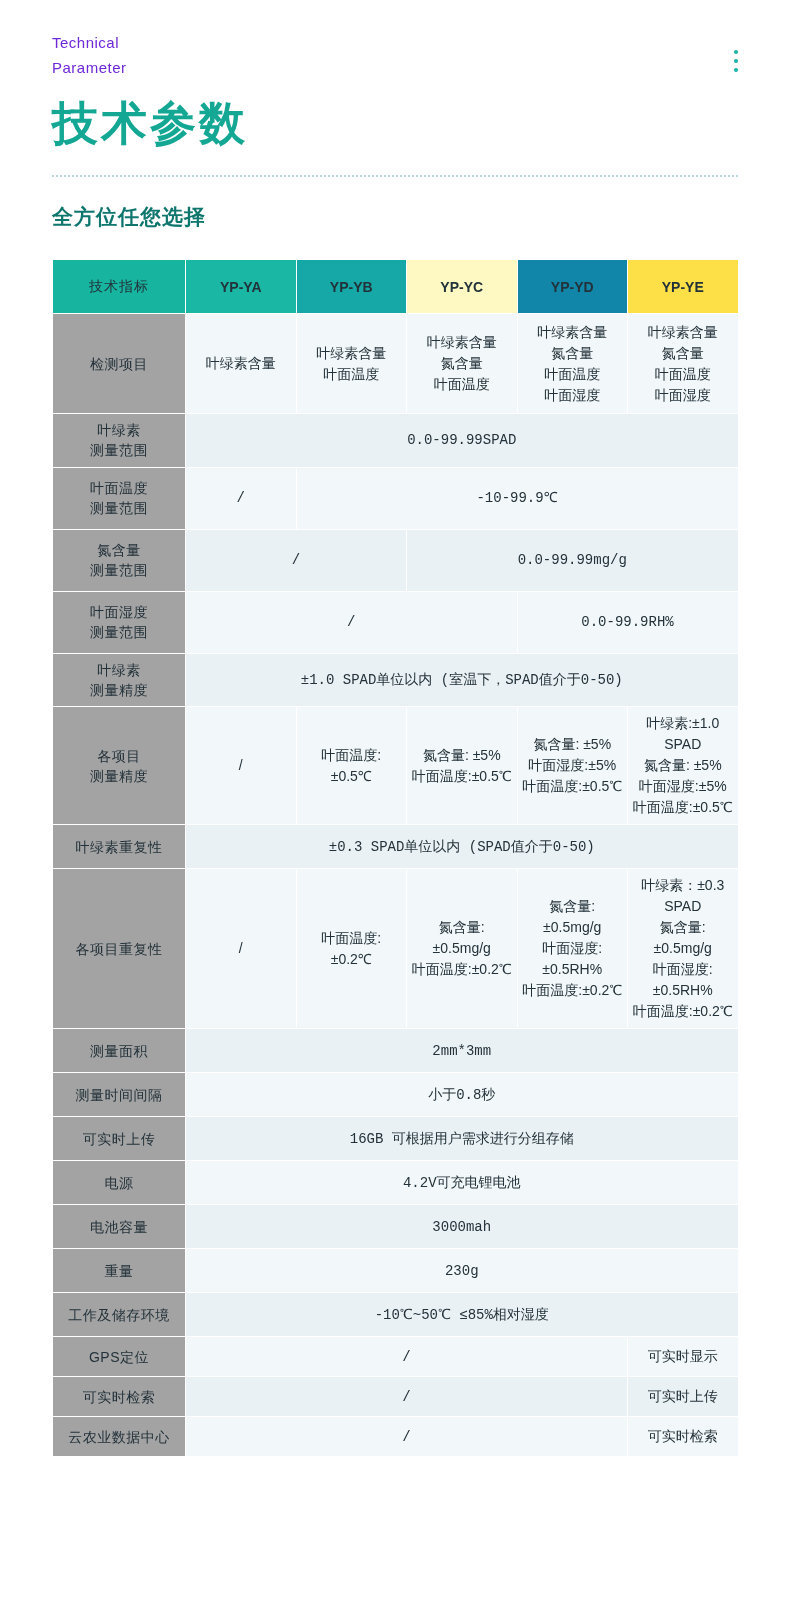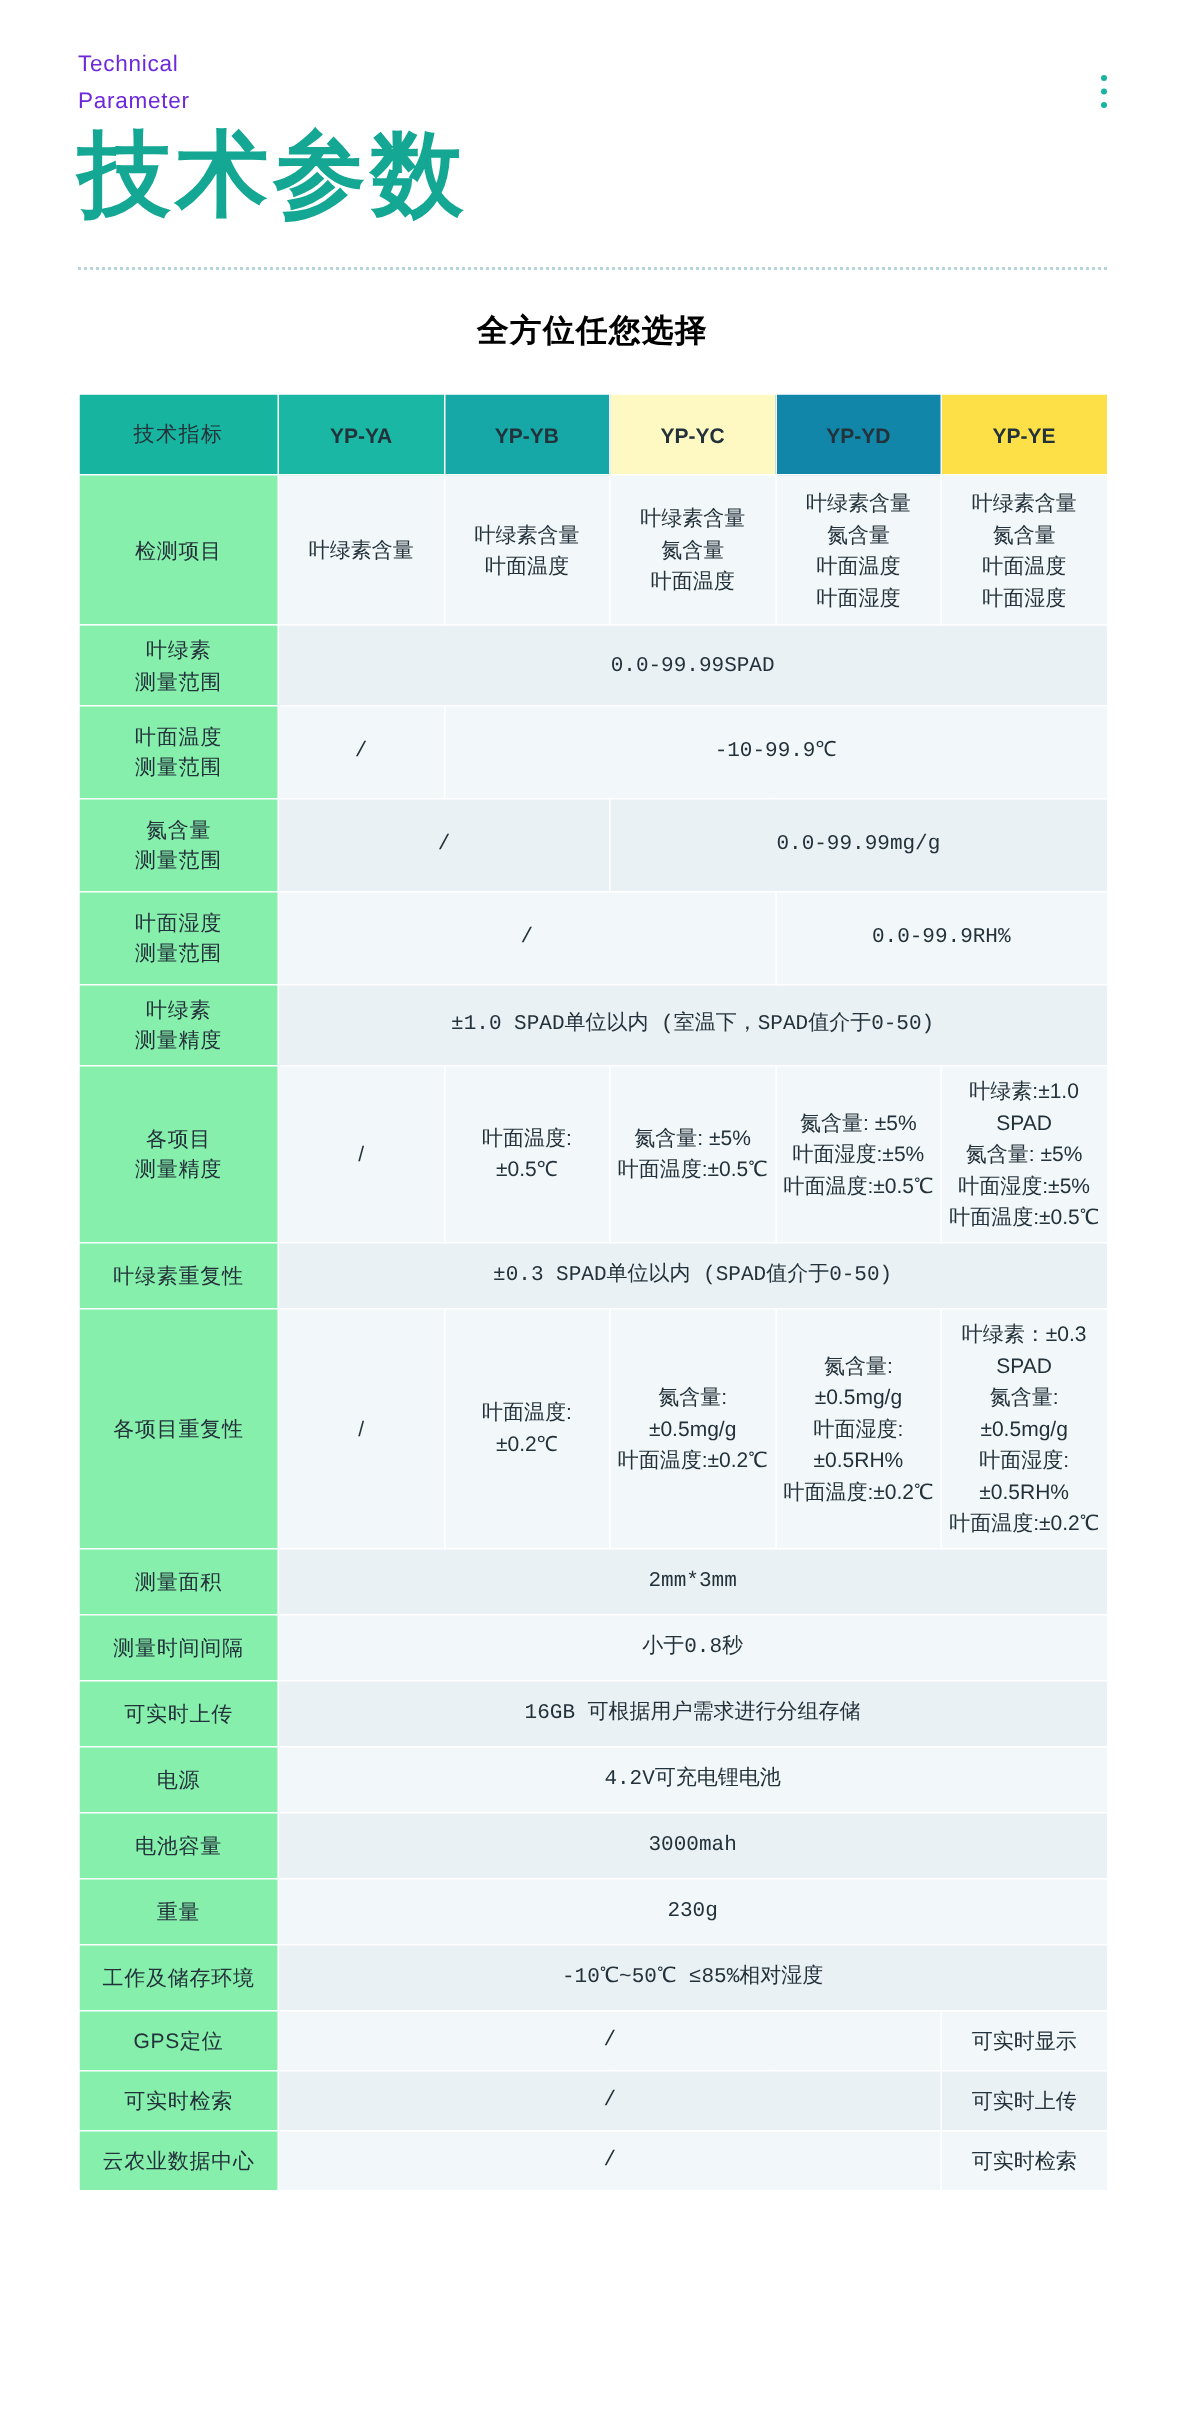--- a/index.html
+++ b/index.html
@@ -34,39 +34,38 @@
     flex-direction: column;
     gap: 5px;
     align-items: center;
   }
   .dots-menu span {
     width: 4px; height: 4px; border-radius: 50%;
     background: #17b3a3;
     display: block;
   }
   .big-title {
-    margin-top: 0;
-    font-size: 62px;
+    margin-top: 16px;
+    font-size: 46px;
     font-weight: bold;
     color: #13a794;
     letter-spacing: 3px;
     line-height: 1.2;
   }
   .divider {
     margin: 24px 52px 0 52px;
     border-top: 2px dotted #b8d4dd;
     height: 0;
   }
   .subtitle {
     margin: 26px 52px 0 52px;
     font-size: 21px;
     font-weight: bold;
-    color: #000000;
+    color: #0f766e;
     letter-spacing: 1px;
-    text-align: center;
   }
   table.spec {
     margin: 28px 52px 0 52px;
     border-collapse: collapse;
     width: 686px;
     table-layout: fixed;
   }
   table.spec td, table.spec th {
     border: 1px solid #ffffff;
     text-align: center;
@@ -82,21 +81,21 @@
     font-weight: normal;
     letter-spacing: 1px;
     height: 54px;
   }
   .head-ya { background: #19b7a4; color: #fff; font-size: 16px; }
   .head-yb { background: #15a8a6; color: #fff; font-size: 16px; }
   .head-yc { background: #fef9c3; color: #fff; font-size: 16px; }
   .head-yd { background: #1186a8; color: #fff; font-size: 16px; }
   .head-ye { background: #fde047; color: #fff; font-size: 16px; }
   .rowlabel {
-    background: #86efac;
+    background: #a3a3a3;
     color: #ffffff;
     font-size: 14px;
     line-height: 1.45;
     letter-spacing: 0.5px;
   }
   .cell {
     background: #f2f7f9;
     line-height: 1.45;
   }
   .cell-alt {

